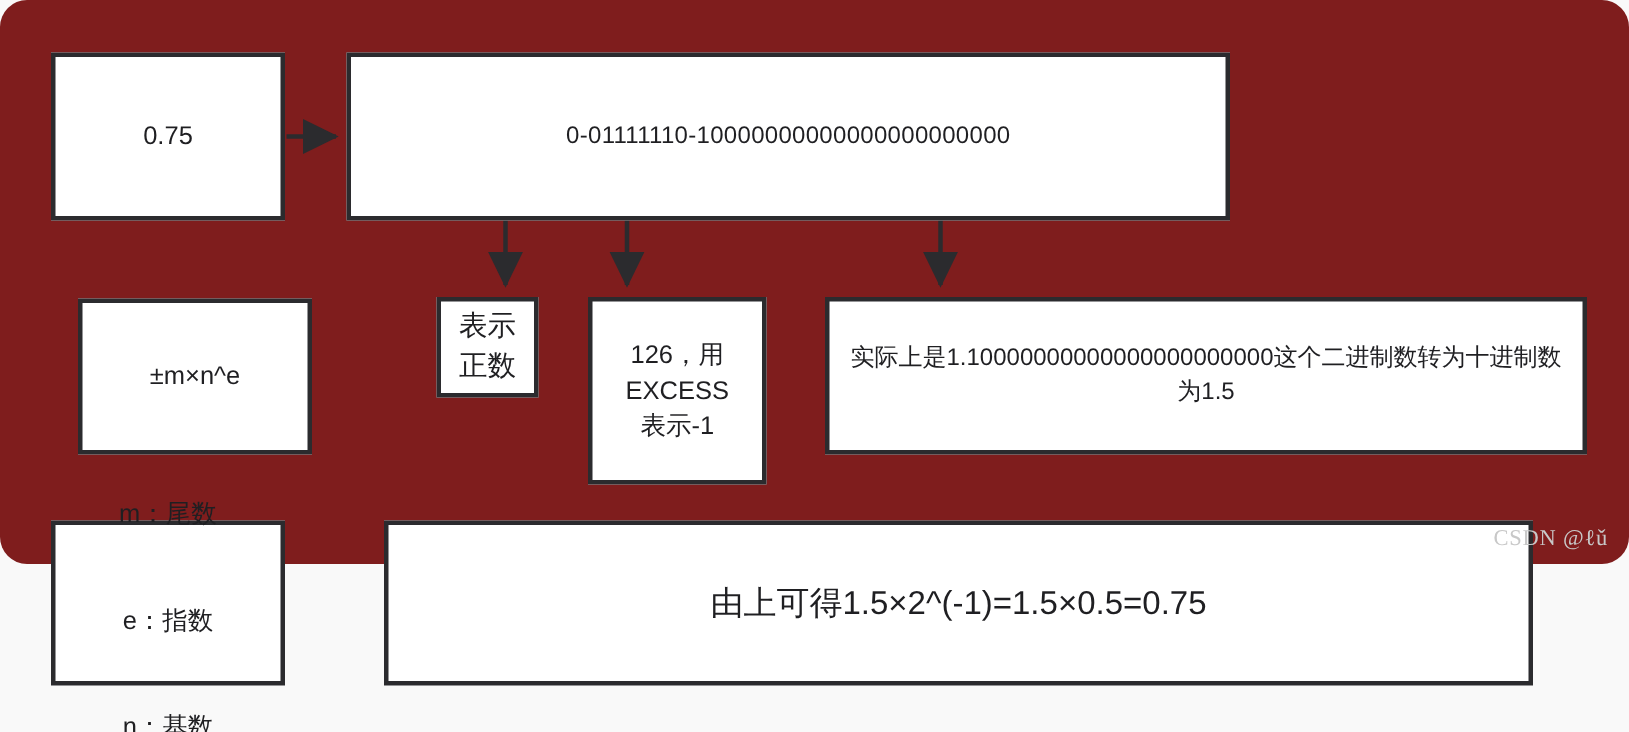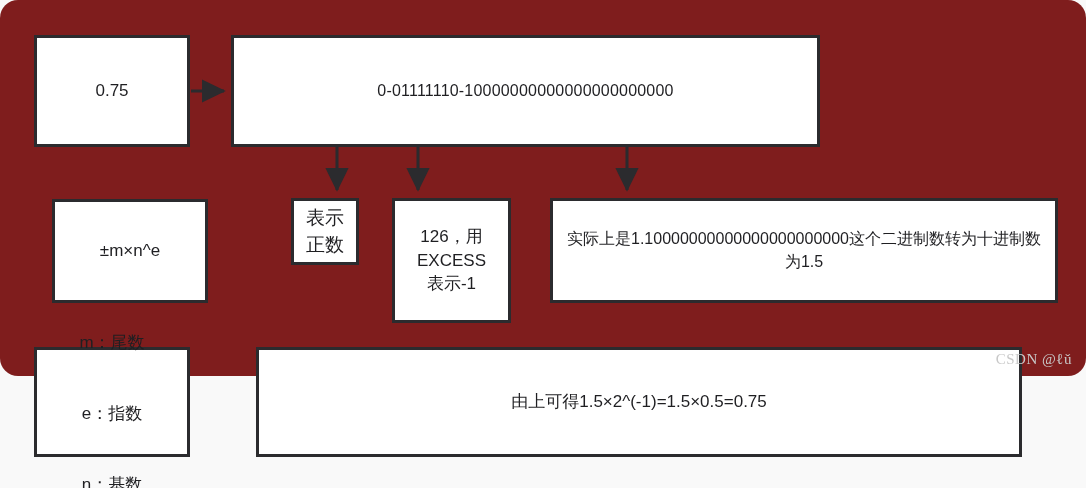--- a/index.html
+++ b/index.html
@@ -43,21 +43,21 @@
   }
 
   
   #box-value        { left: 34px;  top: 35px;  width: 156px; height: 112px; font-size: 17px; }
   #box-binary       { left: 231px; top: 35px;  width: 589px; height: 112px; font-size: 16px; letter-spacing: 0.2px; }
   #box-formula      { left: 34px;  top: 199px; width: 156px; height: 104px; font-size: 17px; margin-left: 18px; }
   #box-sign         { left: 291px; top: 198px; width: 68px;  height: 67px;  font-size: 19px; }
   #box-exponent     { left: 379px; top: 198px; width: 119px; height: 125px; font-size: 17px; margin-left: 13px; }
   #box-mantissa     { left: 502px; top: 198px; width: 508px; height: 105px; font-size: 16px; margin-left: 48px; }
   #box-legend       { left: 34px;  top: 347px; width: 156px; height: 110px; font-size: 17px; text-align: center; }
-  #box-conclusion   { left: 256px; top: 347px; width: 766px; height: 110px; font-size: 17px; justify-content: center; }
+  #box-conclusion   { left: 256px; top: 347px; width: 766px; height: 110px; font-size: 22px; justify-content: center; }
 
   #box-binary .box-inner,
   #box-mantissa .box-inner,
   #box-conclusion .box-inner { padding: 0 10px; }
 
   .legend-line { display: block; white-space: pre; margin-top: 24px; }
 
   
   #arrows {
     position: absolute;

